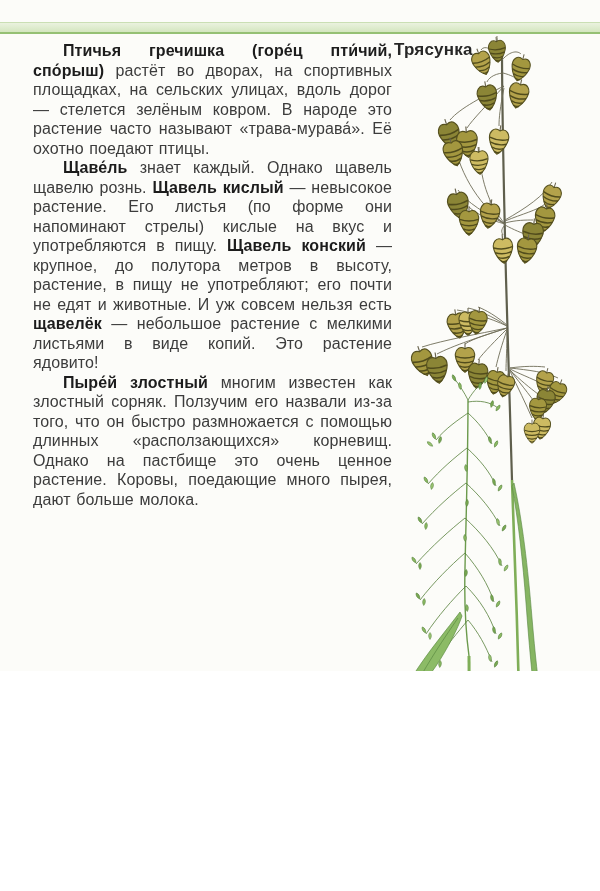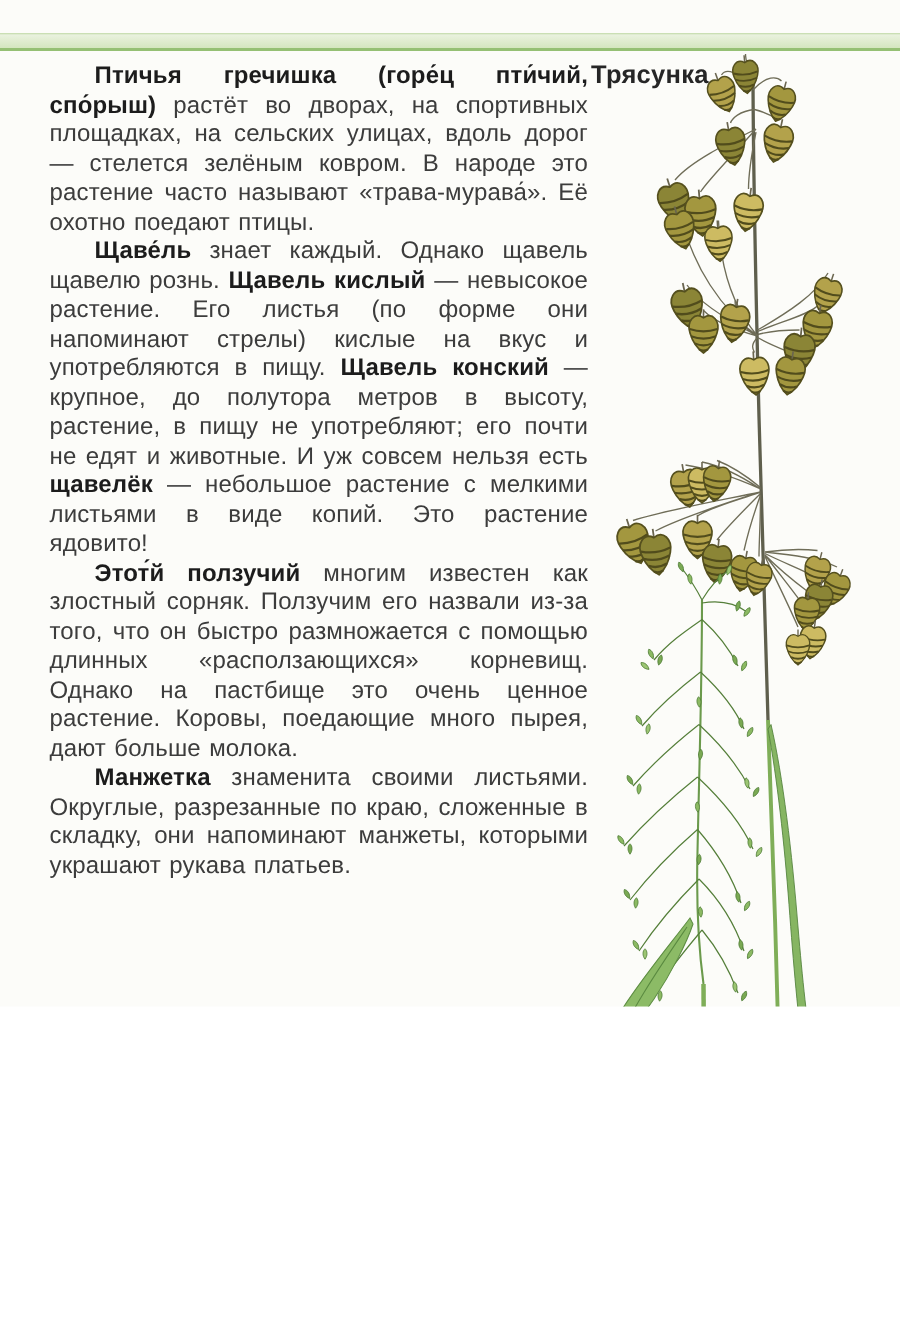--- a/index.html
+++ b/index.html
@@ -46,22 +46,21 @@
 </head>
 <body>
 
 <div id="page">
 
   <div class="top-band"></div>
 
   <div class="text-col">
     <p><span class="b">Птичья гречишка (горе́ц пти́чий, спо́рыш)</span><span> растёт во дворах, на спортивных площадках, на сельских улицах, вдоль дорог — стелется зелёным ковром. В народе это растение часто называют «трава-мурава́». Её охотно поедают птицы.</span></p>
     <p><span class="b">Щаве́ль</span><span> знает каждый. Однако щавель щавелю рознь. </span><span class="b">Щавель кислый</span><span> — невысокое растение. Его листья (по форме они напоминают стрелы) кислые на вкус и употребляются в пищу. </span><span class="b">Щавель конский</span><span> — крупное, до полутора метров в высоту, растение, в пищу не употребляют; его почти не едят и животные. И уж совсем нельзя есть </span><span class="b">щавелёк</span><span> — небольшое растение с мелкими листьями в виде копий. Это растение ядовито!</span></p>
-    <p><span class="b">Этот́й ползучий</span><span> многим известен как злостный сорняк. Ползучим его назвали из-за того, что он быстро размножается с помощью длинных «расползающихся» корневищ. Однако на пастбище это очень ценное растение. Коровы, поедающие много пырея, дают больше молока.</span></p>
-    <p><span class="b">Манжетка</span><span> знаменита своими листьями. Округлые, разрезанные по краю, сложенные в складку, они напоминают манжеты, которыми украшают рукава платьев.</span></p>
+    <p><span class="b">Пыре́й злостный</span><span> многим известен как злостный сорняк. Ползучим его назвали из-за того, что он быстро размножается с помощью длинных «расползающихся» корневищ. Однако на пастбище это очень ценное растение. Коровы, поедающие много пырея, дают больше молока.</span></p>
   </div>
 
   <svg class="illus" viewBox="0 0 212 800" xmlns="http://www.w3.org/2000/svg">
     <defs>
 
       <g id="bsp">
         <path d="M0,-8 L0,-4.5" stroke="#6a654f" stroke-width="0.7" fill="none"></path>
         <path d="M0,-4.5 C3.8,-7 7.2,-3 5.6,2 C4.4,6 2,8.8 0,10.2 C-2,8.8 -4.4,6 -5.6,2 C-7.2,-3 -3.8,-7 0,-4.5 Z" stroke="#55501e" stroke-width="0.7"></path>
         <path d="M-5.8,0.2 Q0,2.2 5.8,0.2 M-5.2,3.2 Q0,5.2 5.2,3.2 M-3.6,6.2 Q0,7.9 3.6,6.2 M-1.8,8.7 Q0,9.8 1.8,8.7" stroke="#514c1c" stroke-width="0.9" fill="none"></path>
       </g>

